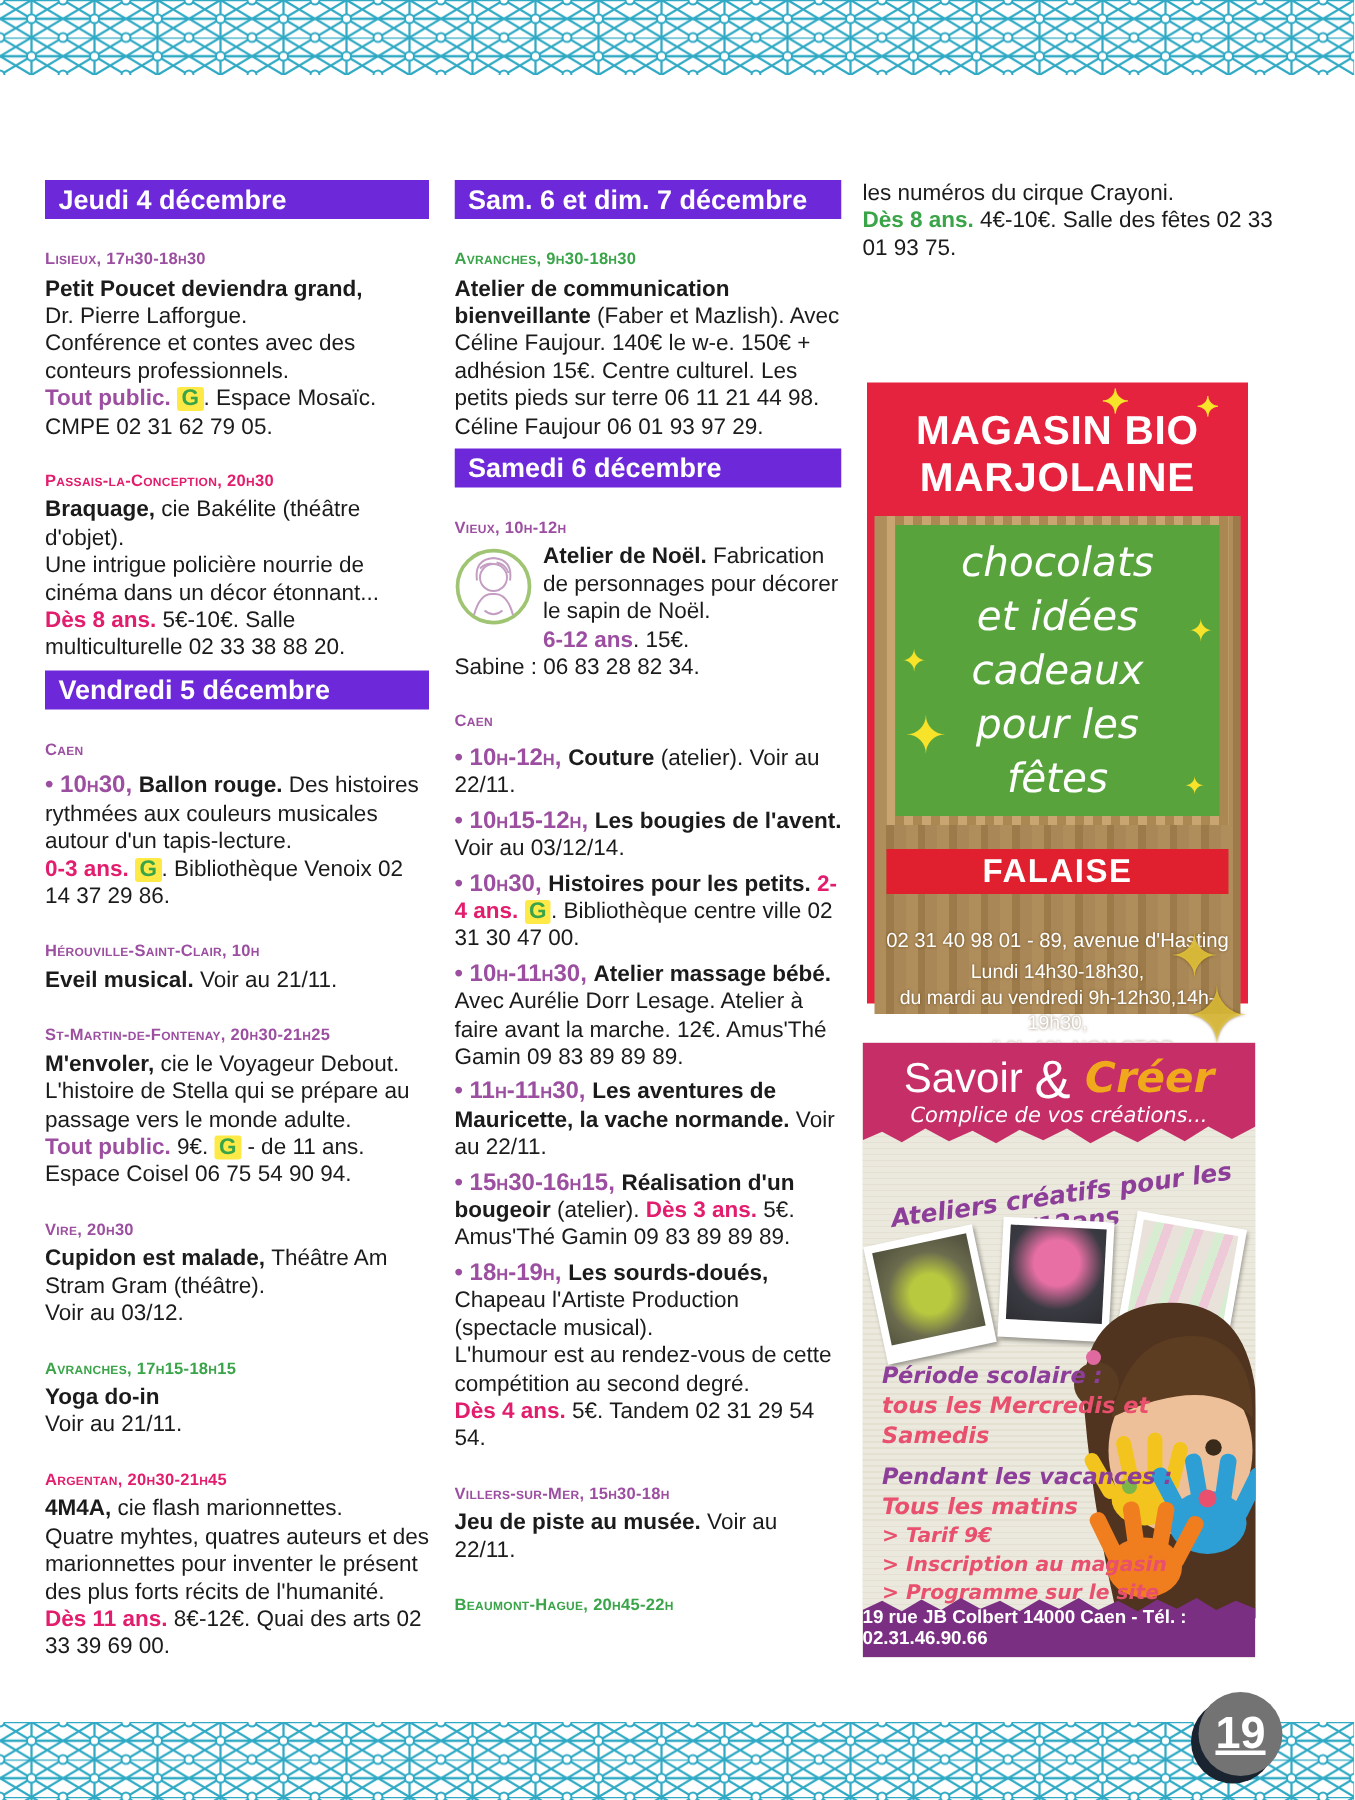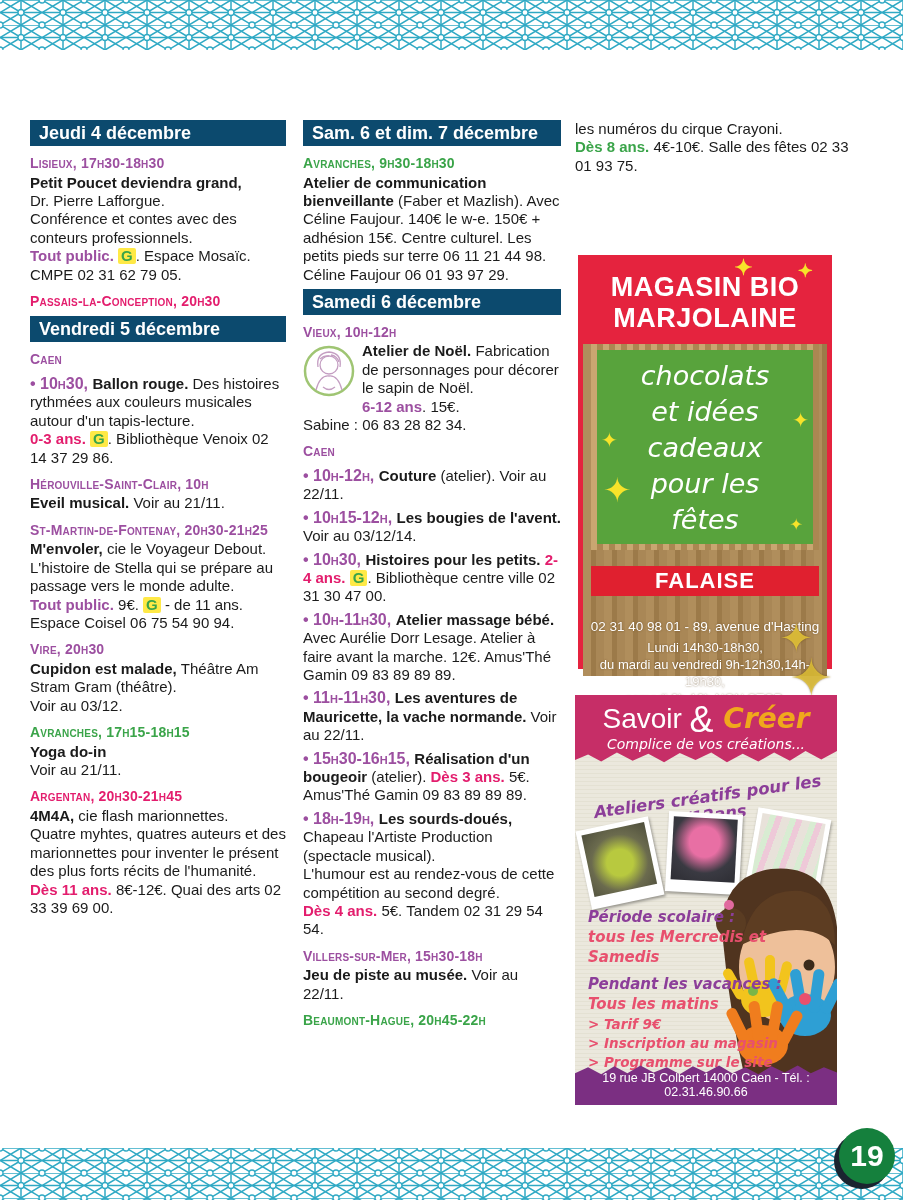--- a/index.html
+++ b/index.html
@@ -11,27 +11,27 @@
   .band-top { top:0; height:50px; }
   .band-bottom { top:1148px; height:52px; }
 
   
   .col { position:absolute; top:120px; height:1028px; overflow:hidden;
          font-size:15px; line-height:18.4px; color:#1b1b1b; }
   .col1 { left:30px;  width:256px; }
   .col2 { left:303px; width:258px; }
   .col3 { left:575px; width:288px; }
 
-  .date-header { background:#0c4a6e; color:#fff; font-weight:bold; font-size:18px;
+  .date-header { background:#6d28d9; color:#fff; font-weight:bold; font-size:18px;
                  line-height:26px; padding-left:9px; margin:3px 0 6px 0; }
   .date-header:first-child { margin-top:0; }
 
   .event { margin-bottom:5px; }
-  .city { font-variant:small-caps; font-weight:bold; font-size:14px; line-height:19.5px;
-          letter-spacing:.2px; margin-top:8px; }
+  .city { font-variant:small-caps; font-weight:bold; font-size:11px; line-height:19.5px;
+          letter-spacing:.2px; margin-top:18px; }
   .city.cp { color:#9c4fa0; }
   .city.cg { color:#3aa449; }
   .city.cr { color:#e31d6d; }
 
   .run.b  { font-weight:bold; }
   .run.pu { font-weight:bold; color:#9c4fa0; }
   .run.pk { font-weight:bold; color:#e31d6d; }
   .run.gr { font-weight:bold; color:#3aa449; }
   .run.tp { font-weight:bold; color:#9c4fa0; font-variant:small-caps; font-size:16px; }
   .g-badge { display:inline-block; background:#ffe946; color:#3aa449; font-weight:bold;
@@ -85,28 +85,28 @@
   .sc-sched .lab { color:#8c3e99; }
   .sc-sched .val { color:#e8506e; }
   .sc-sched .gap { height:7px; }
   .sc-bullets { position:absolute; left:13px; top:320px; color:#e8506e; font-weight:bold;
            font-style:italic; font-size:13.5px; line-height:19px;
            font-family:cursive, "DejaVu Sans", sans-serif; }
   .sc-bullets .site { font-size:12px; }
   .sc-girl { position:absolute; right:-4px; bottom:26px; }
   .sc-footer { position:absolute; left:0; bottom:0; width:100%; height:44px; background:#7b2f82;
            clip-path:polygon(0 28%,5% 14%,10% 30%,15% 12%,20% 28%,25% 10%,30% 26%,35% 14%,40% 30%,45% 12%,50% 26%,55% 10%,60% 28%,65% 14%,70% 30%,75% 12%,80% 26%,85% 10%,90% 28%,95% 14%,100% 26%,100% 100%,0 100%); }
-  .sc-footer .addr { position:absolute; left:0; bottom:6px; width:100%; text-align:center;
-           color:#fff; font-weight:normal; font-size:12.5px; }
-
-  
-  .page-num { position:absolute; left:839px; top:1128px; width:56px; height:56px; border-radius:50%;
-           background:#15803d; color:#fff; font-weight:bold; font-size:30px;
+  .sc-footer .addr { position:absolute; left:0; bottom:6px; width:100%; text-align:left;
+           color:#fff; font-weight:bold; font-size:12.5px; }
+
+  
+  .page-num { position:absolute; left:799px; top:1128px; width:56px; height:56px; border-radius:50%;
+           background:#737373; color:#fff; font-weight:bold; font-size:30px;
            display:flex; align-items:center; justify-content:center;
-           box-shadow:-5px 5px 0 #1a2430; }
+           box-shadow:-5px 5px 0 #1a2430;text-decoration:underline; }
 </style>
 </head>
 <body>
 
 <div class="page">
 
   <svg class="band band-top">
     <defs>
       <pattern id="asa" width="42" height="25" patternUnits="userSpaceOnUse">
         <g stroke="#2fa9c4" stroke-width="1.5" fill="none">
@@ -127,20 +127,21 @@
   </svg>
 
   <div class="col col1">
       <div class="date-header">Jeudi 4 décembre</div>
       <div class="event">
         <div class="city cp">Lisieux, 17h30-18h30</div>
         <div class="body"><span class="run b">Petit Poucet deviendra grand,</span><br><span class="run n">Dr. Pierre Lafforgue.</span><br><span class="run n">Conférence et contes avec des conteurs professionnels.</span><br><span class="run pu">Tout public. </span><span class="g-badge">G</span><span class="run n">. Espace Mosaïc. CMPE 02 31 62 79 05.</span></div>
       </div>
       <div class="event">
         <div class="city cr">Passais-la-Conception, 20h30</div>
+        <div class="body"><span class="run b">Braquage, </span><span class="run n">cie Bakélite (théâtre d'objet).</span><br><span class="run n">Une intrigue policière nourrie de cinéma dans un décor étonnant...</span><br><span class="run pk">Dès 8 ans. </span><span class="run n">5€-10€. Salle multiculturelle 02 33 38 88 20.</span></div>
       </div>
       <div class="date-header">Vendredi 5 décembre</div>
       <div class="event">
         <div class="city cp">Caen</div>
       </div>
       <div class="event">
         <div class="body"><span class="run tp">• 10h30, </span><span class="run b">Ballon rouge. </span><span class="run n">Des histoires rythmées aux couleurs musicales autour d'un tapis-lecture.</span><br><span class="run pk">0-3 ans. </span><span class="g-badge">G</span><span class="run n">. Bibliothèque Venoix 02 14 37 29 86.</span></div>
       </div>
       <div class="event">
         <div class="city cp">Hérouville-Saint-Clair, 10h</div>

